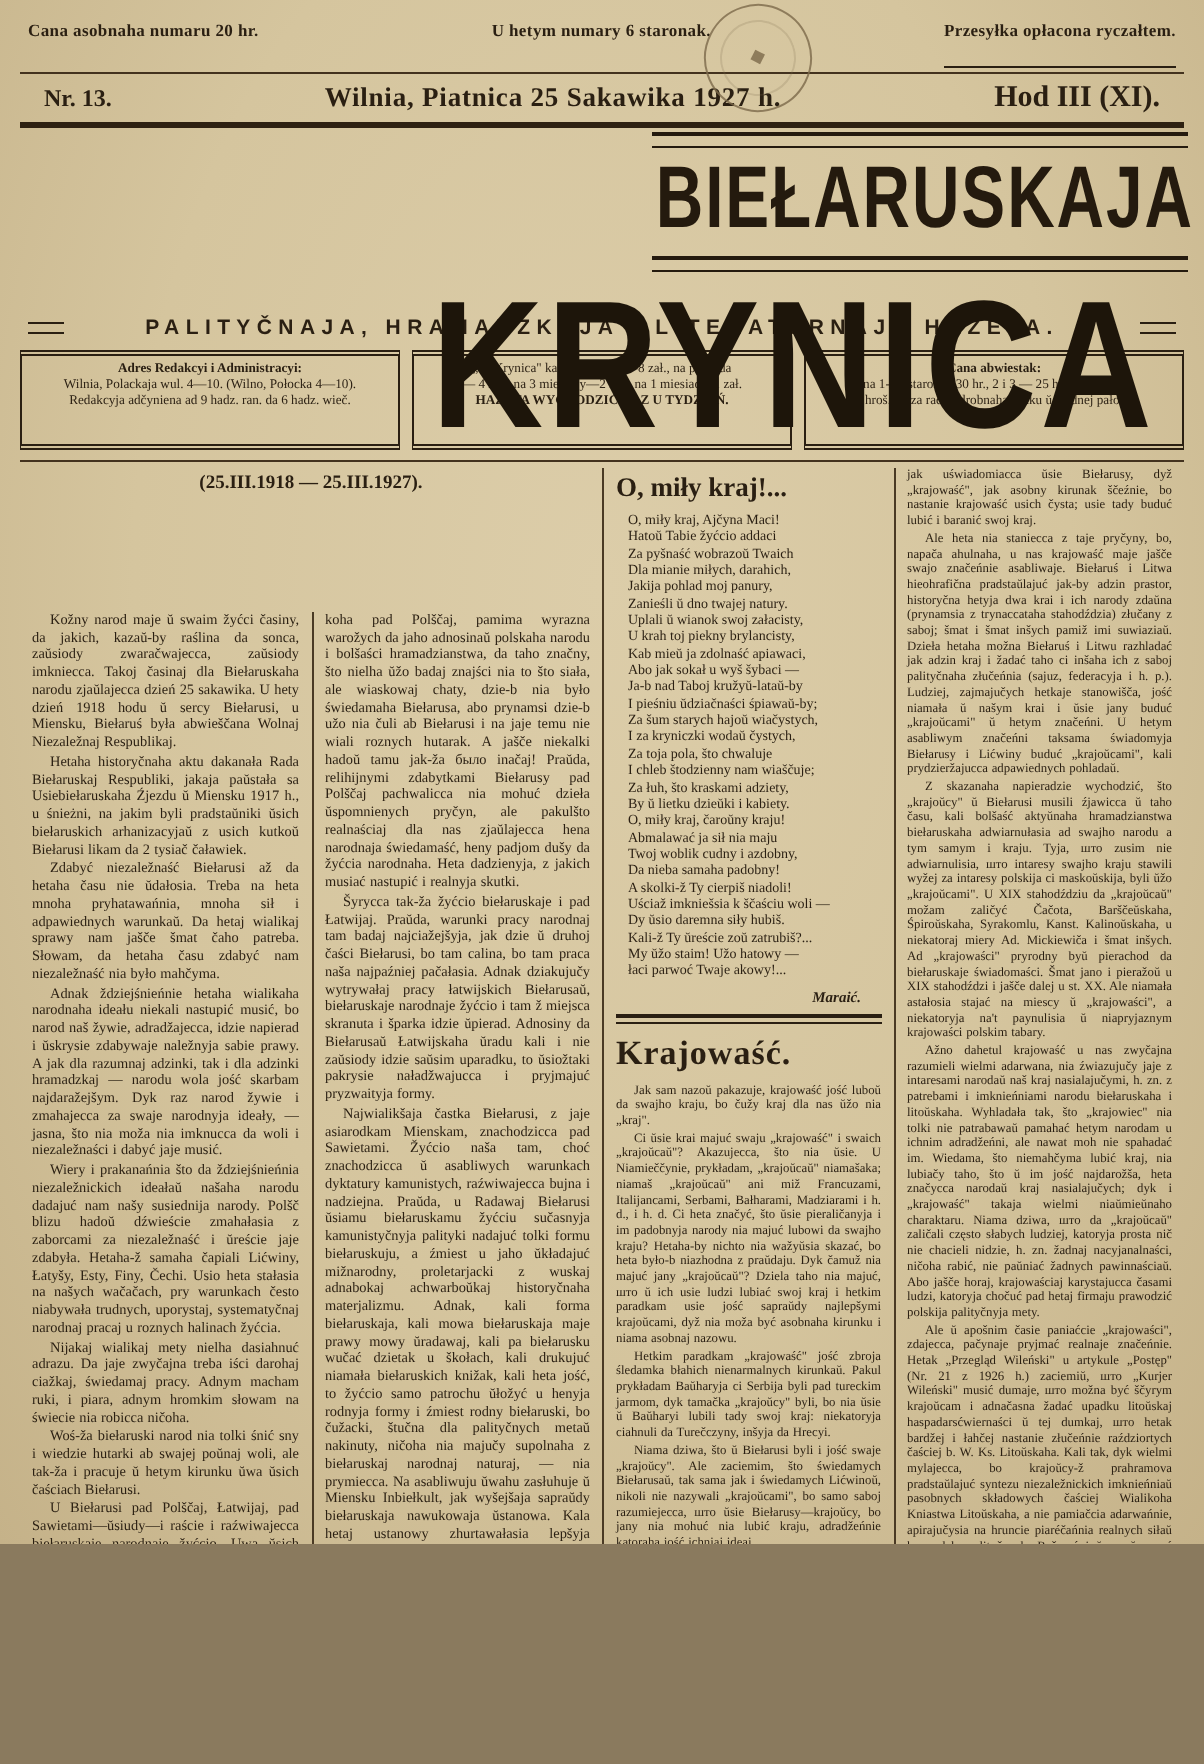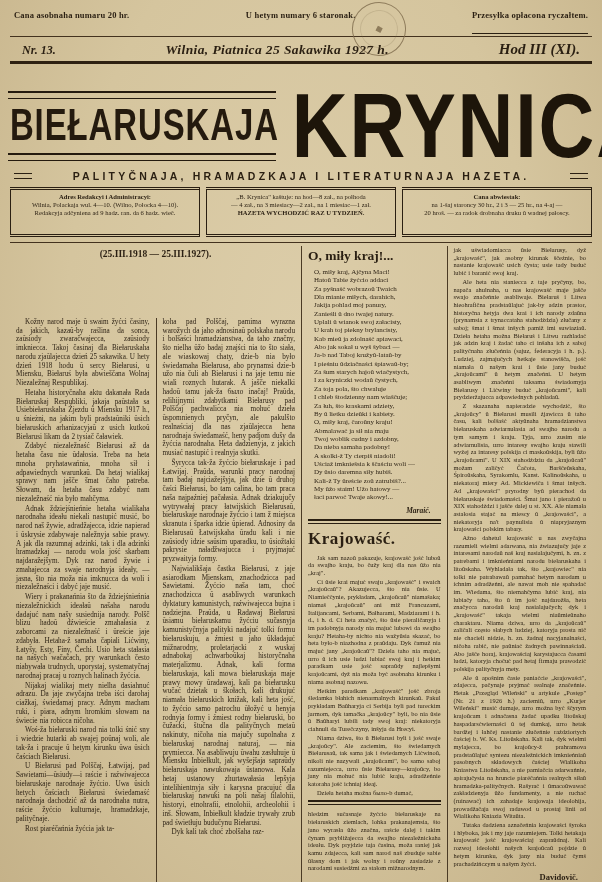--- a/index.html
+++ b/index.html
@@ -1,41 +1,41 @@
 <!DOCTYPE html>
 <html><head>
 <meta charset="utf-8">
 <style>
   html,body{margin:0;padding:0;background:#8a7a5e;}
   .page{
-    position:relative;width:602px;height:882px;overflow:hidden;
+    position:relative;width:602px;height:772px;overflow:hidden;
     background:radial-gradient(ellipse at 50% 38%, #dccda9 0%, #d5c59e 55%, #c5b289 100%);
     color:#2a1f12;font-family:"Liberation Serif","DejaVu Serif",serif;
     box-sizing:border-box;
   }
   
   .topbar{display:flex;justify-content:space-between;align-items:flex-start;
     padding:10px 14px 2px 14px;font-size:8.5px;font-weight:bold;letter-spacing:.2px;}
   .topbar .right{border-bottom:1px solid #2a1f12;padding-bottom:13px;}
   .rule-thin{border:0;border-top:1px solid #43321e;margin:0 10px;}
   .daterow{display:flex;justify-content:space-between;align-items:baseline;
-    padding:4px 22px 3px 22px;font-weight:bold;font-style:italic;}
+    padding:4px 22px 3px 22px;font-weight:bold;}
   .daterow .no{font-size:12px;}
   .daterow .date{font-size:13.5px;letter-spacing:.4px;}
   .daterow .vol{font-size:15px;text-align:right;}
   .rule-thick{border:0;border-top:3px solid #2e2112;margin:0 10px;}
   
   .stamp{position:absolute;left:352px;top:2px;width:52px;height:52px;border:1.5px solid #7d6a4b;
     border-radius:50%;opacity:.8;transform:rotate(-18deg);}
   .stamp::before{content:"◆";position:absolute;left:50%;top:50%;transform:translate(-50%,-54%);
     font-size:10px;color:#7d6a4b;}
   .stamp::after{content:"";position:absolute;inset:6px;border:1px dotted #8a765400;
     border-radius:50%;box-shadow:0 0 0 1px rgba(125,106,75,.25) inset;}
   
-  .masthead{display:flex;align-items:center;padding:14px 8px 0 8px;height:96px;}
+  .masthead{display:flex;align-items:flex-end;padding:2px 8px 0 8px;height:96px;flex-direction:column;}
   .mast-left{width:268px;}
   .dbl{height:5px;border-top:2px solid #241a0e;border-bottom:1.5px solid #241a0e;}
   .title1{font-family:"Liberation Sans","DejaVu Sans",sans-serif;font-weight:bold;
     font-size:35px;letter-spacing:1px;transform:scale(.94,1.25);transform-origin:left center;
     white-space:nowrap;padding:6px 0 8px 2px;color:#241a0e;}
   .title2{flex:1;text-align:center;font-family:"Liberation Sans","DejaVu Sans",sans-serif;
     font-weight:bold;font-size:84px;letter-spacing:2px;transform:scale(.92,1.08);
     transform-origin:center;white-space:nowrap;color:#1d150a;line-height:92px;}
   .subrow{display:flex;align-items:center;gap:8px;padding:0 14px;margin-top:-4px;}
   .subrow .eq{width:18px;height:4px;border-top:1.5px solid #2a1f12;border-bottom:1.5px solid #2a1f12;}

